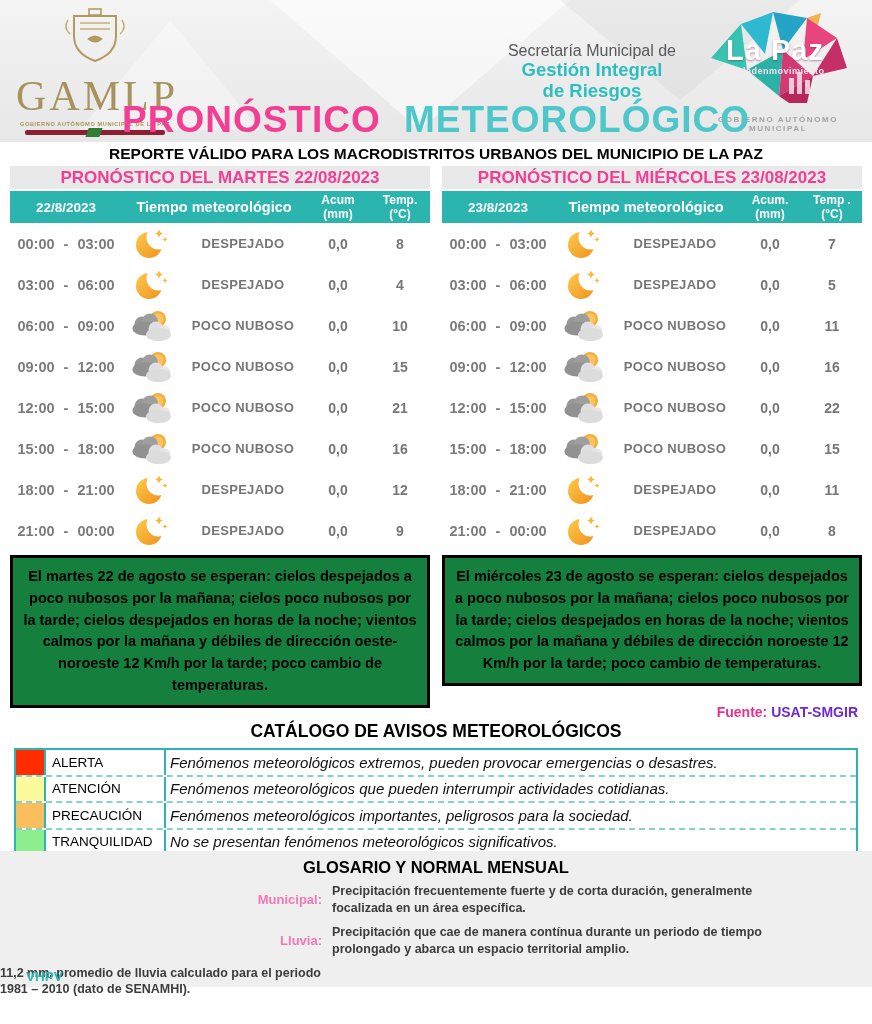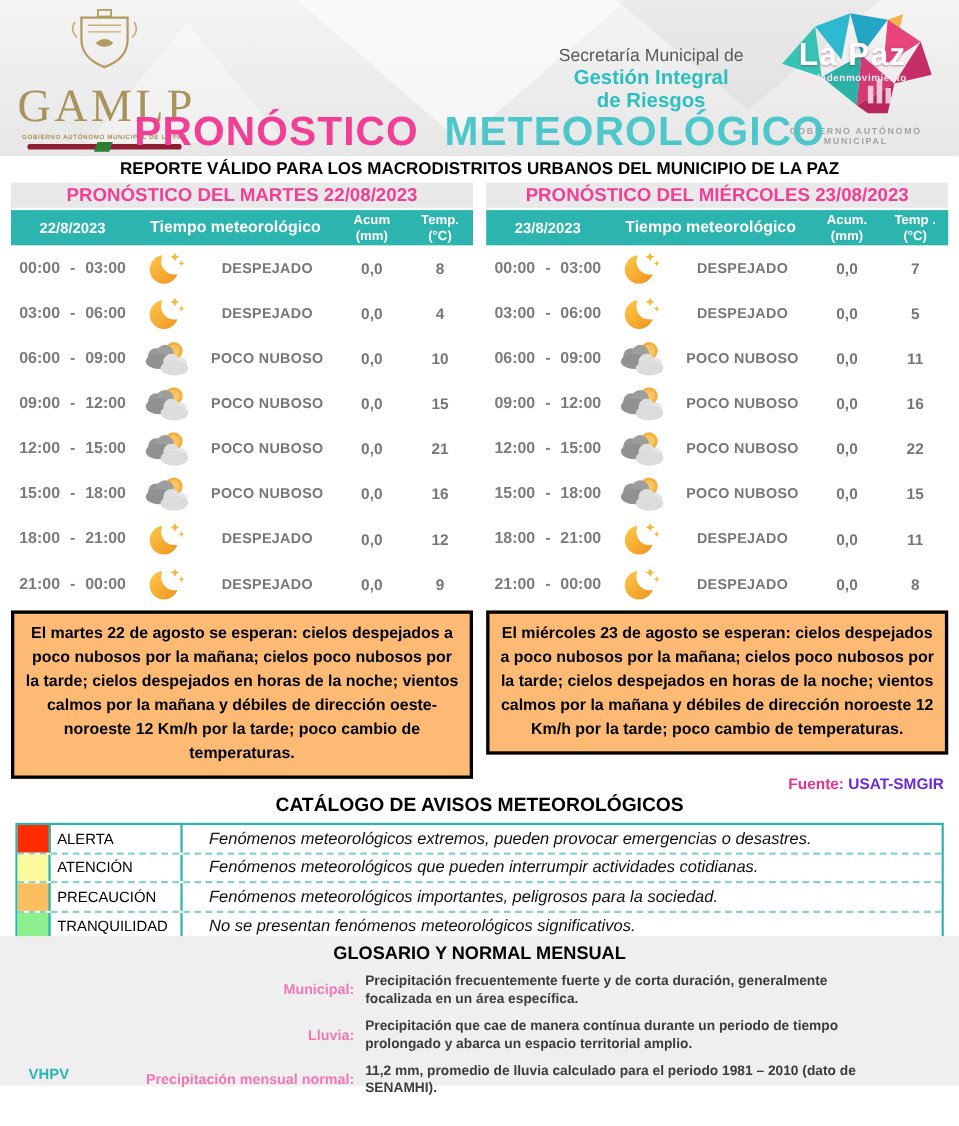--- a/index.html
+++ b/index.html
@@ -49,37 +49,37 @@
         font-weight:bold;font-size:17px;color:#F23F93;}
   .thead{margin-top:2px;height:32px;background:#2CB5AE;color:#fff;display:grid;
          grid-template-columns:112px 1fr 64px 60px;align-items:center;text-align:center;font-weight:bold;}
   .h-date{font-size:13.5px;} .h-weather{font-size:14.5px;}
   .h-small{font-size:12px;line-height:1.2;} .h-small span{display:block;}
   .frow{height:41px;display:grid;grid-template-columns:112px 58px 1fr 64px 60px;align-items:center;}
   .c-time{display:flex;justify-content:center;gap:9px;color:#7B7B7B;font-weight:bold;font-size:14.5px;}
   .c-icon{display:flex;justify-content:center;align-items:center;}
   .c-cond{text-align:center;color:#767676;font-weight:bold;font-size:13px;letter-spacing:.3px;}
   .c-num{text-align:center;color:#767676;font-weight:bold;font-size:14px;}
-  .summary{margin-top:4px;background:#fdba74;border:3px solid #000;min-height:126px;box-sizing:border-box;
+  .summary{margin-top:4px;background:#15803d;border:3px solid #000;min-height:126px;box-sizing:border-box;
            display:flex;align-items:center;justify-content:center;padding:8px 10px;
            font-weight:bold;font-size:14.5px;line-height:1.5;text-align:center;color:#000;}
 
   .fuente{position:absolute;right:14px;top:704px;font-size:14px;font-weight:bold;}
   .fuente .fl{color:#E9308A;} .fuente .fv{color:#6d28d9;}
 
   
   .catalog{position:absolute;left:0;right:0;top:721px;}
   .cat-title{text-align:center;font-weight:bold;font-size:17.5px;color:#000;}
   .cat-table{margin:6px 14px 0;border:2.5px solid #2CB5AE;}
   .cat-row{display:grid;grid-template-columns:30px 120px 1fr;height:24.5px;align-items:stretch;}
   .cat-row + .cat-row{border-top:2px dashed #85D2CD;}
   .cat-swatch{height:100%;border-right:2px solid #2CB5AE;}
   .cat-label{border-right:2px solid #2CB5AE;display:flex;align-items:center;padding-left:6px;
              font-size:13.5px;color:#000;}
-  .cat-desc{display:flex;align-items:center;padding-left:24px;font-style:italic;font-size:15px;color:#101010;}
+  .cat-desc{display:flex;align-items:center;padding-left:4px;font-style:italic;font-size:15px;color:#101010;}
 
   
   .glossary{position:absolute;left:0;right:0;top:851px;height:136px;background:#F0EFEF;
             box-sizing:border-box;padding-top:7px;}
   .glos-title{text-align:center;font-weight:bold;font-size:16.5px;color:#000;}
   .glos-grid{margin-top:6px;display:grid;grid-template-columns:322px 1fr;column-gap:10px;row-gap:7px;
              padding-right:86px;align-items:center;}
   .g-term{text-align:right;color:#F377B4;font-weight:bold;font-size:13px;line-height:1.25;}
   .g-def{color:#3C3C3C;font-weight:bold;font-size:12.5px;line-height:1.35;}
 
@@ -544,19 +544,18 @@
       </div>
   </div>
 
   <div class="glossary">
     <div class="glos-title">GLOSARIO Y NORMAL MENSUAL</div>
     <div class="glos-grid">
         <div class="g-term">Municipal:</div>
         <div class="g-def">Precipitación frecuentemente fuerte y de corta duración, generalmente focalizada en un área específica.</div>
         <div class="g-term">Lluvia:</div>
         <div class="g-def">Precipitación que cae de manera contínua durante un periodo de tiempo prolongado y abarca un espacio territorial amplio.</div>
-        <div class="g-term">Precipitación mensual normal:</div>
         <div class="g-def">11,2 mm, promedio de lluvia calculado para el periodo 1981 – 2010 (dato de SENAMHI).</div>
       </div>
   </div>
 
   <div class="vhpv">VHPV</div>
 </div>
 
 </body></html>

